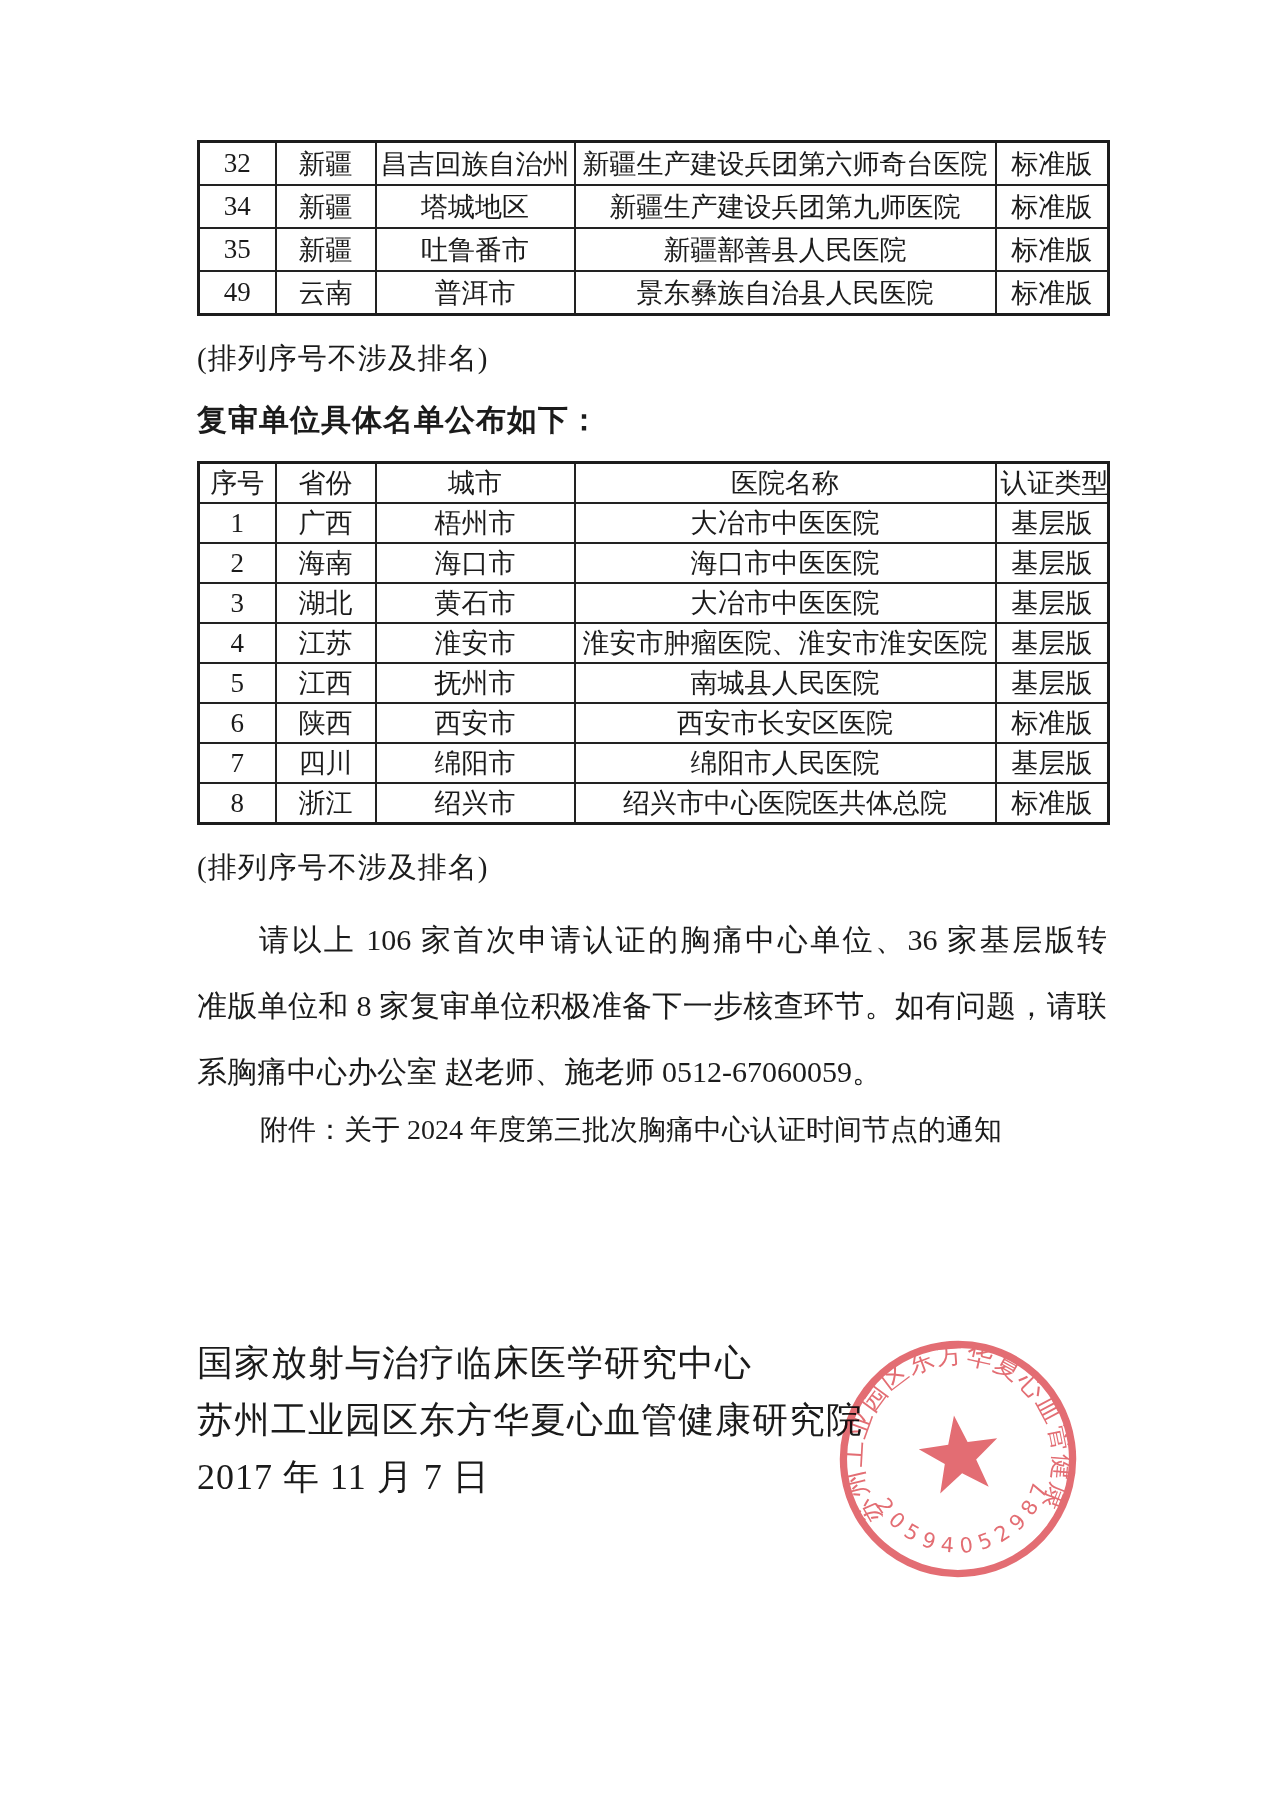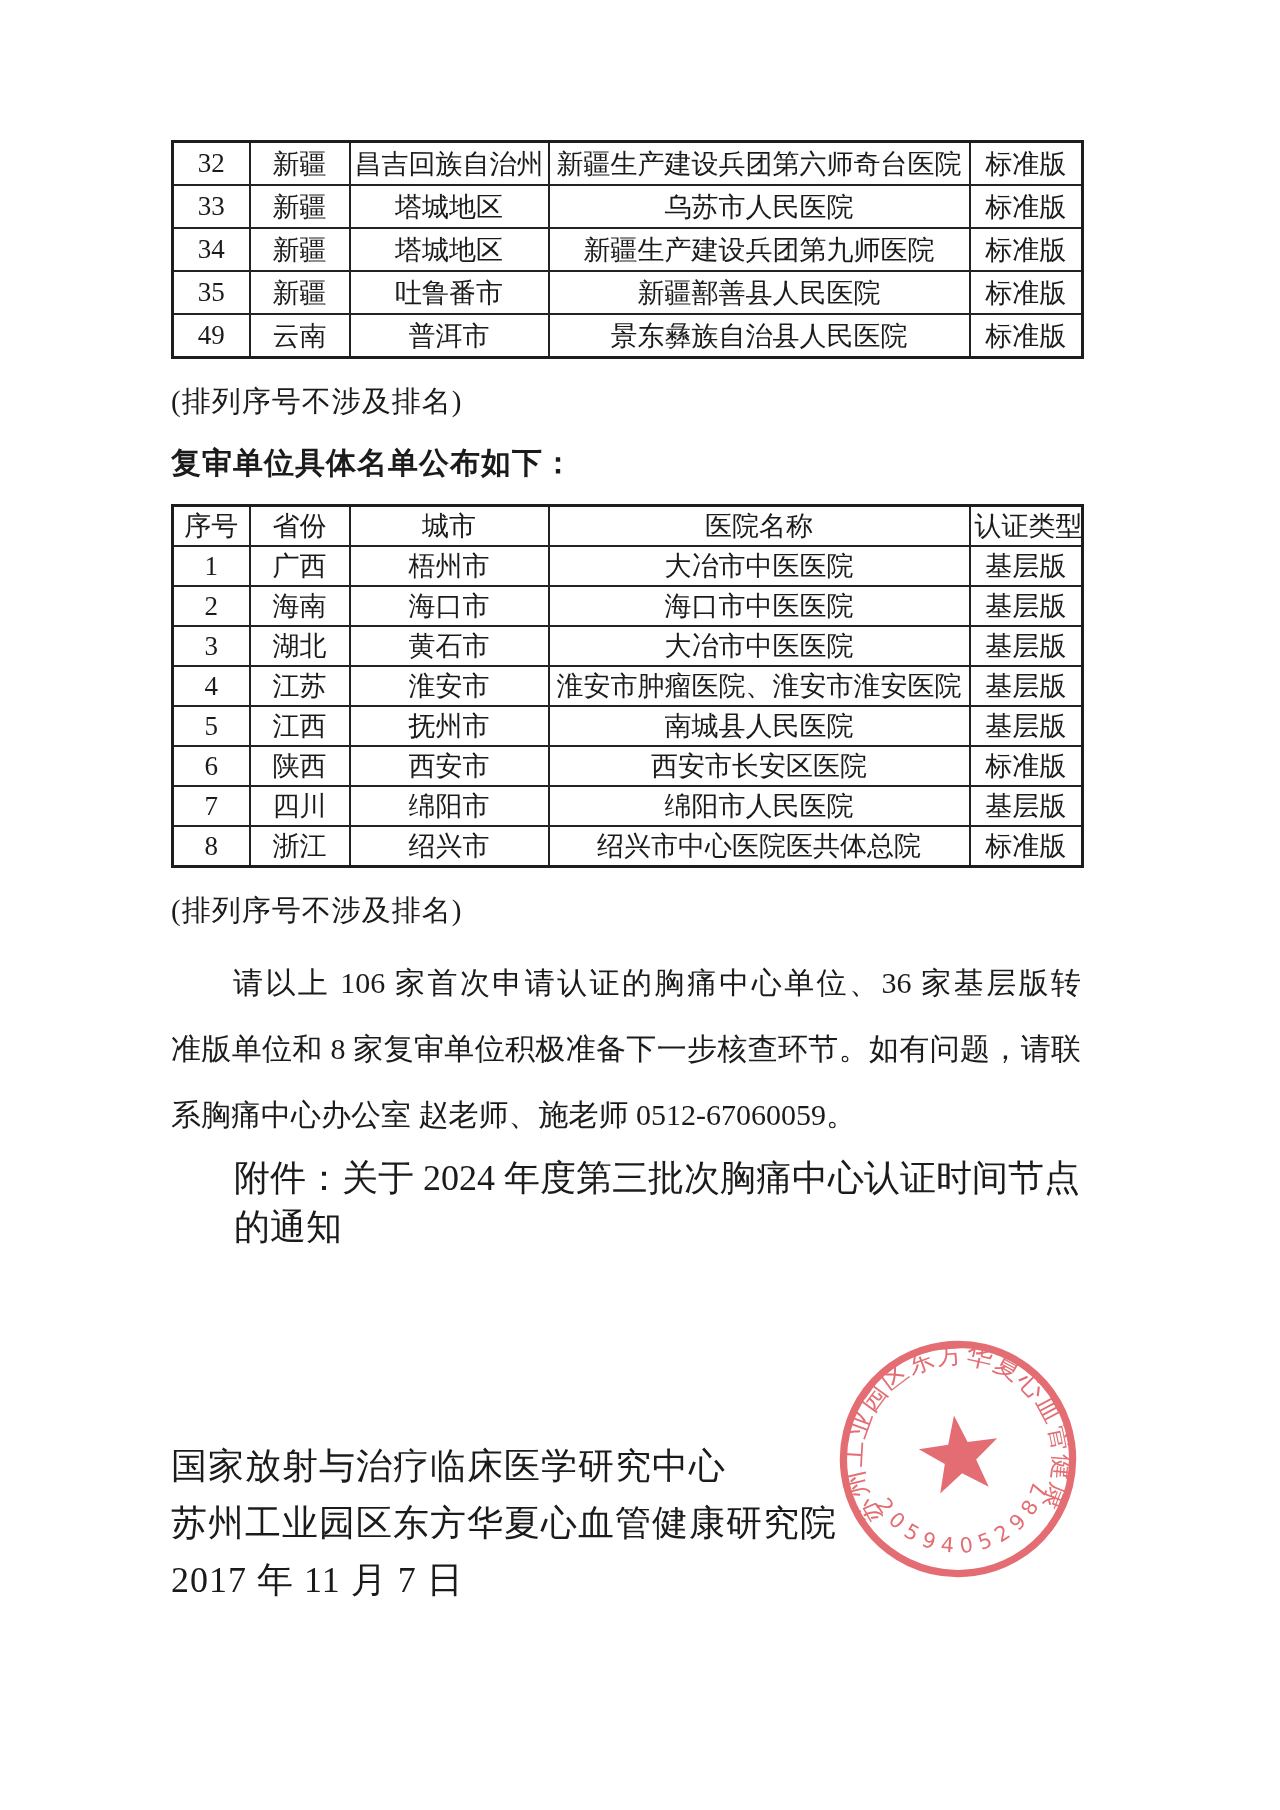--- a/index.html
+++ b/index.html
@@ -4,21 +4,21 @@
 <style>
   html,body{margin:0;padding:0;}
   body{
     width:1280px;height:1810px;
     background:#ffffff;
     font-family:"Liberation Serif","DejaVu Serif",serif;
     color:#1b1b1b;
     position:relative;
     overflow:hidden;
   }
-  .content{position:absolute;left:171px;top:0;width:910px;}
+  .content{position:absolute;left:197px;top:0;width:910px;}
 
   
   table.doc{
     border-collapse:collapse;
     table-layout:fixed;
     width:910px;
     background:#fff;
   }
   table.doc td,table.doc th{
     border:2px solid #222;
@@ -53,21 +53,21 @@
     font-size:30px;
     line-height:66px;
     width:910px;
   }
   .para .line{width:910px;}
   .para .indent{text-indent:62px;}
   .para .just{text-align:justify;text-align-last:justify;}
 
   .attachment{
     margin-top:6px;
-    font-size:36px;
+    font-size:28px;
     padding-left:63px;
   }
 
   .signature{
     margin-top:186px;
     width:910px;
     text-align:left;
     font-size:36px;
     line-height:57px;
     padding-right:0;
@@ -97,27 +97,20 @@
         <col style="width:199px">
         <col style="width:421px">
         <col style="width:113px">
     </colgroup>
     <tbody>
         <tr>
           <td>32</td>
           <td>新疆</td>
           <td>昌吉回族自治州</td>
           <td>新疆生产建设兵团第六师奇台医院</td>
-          <td>标准版</td>
-        </tr>
-        <tr>
-          <td>33</td>
-          <td>新疆</td>
-          <td>塔城地区</td>
-          <td>乌苏市人民医院</td>
           <td>标准版</td>
         </tr>
         <tr>
           <td>34</td>
           <td>新疆</td>
           <td>塔城地区</td>
           <td>新疆生产建设兵团第九师医院</td>
           <td>标准版</td>
         </tr>
         <tr>

